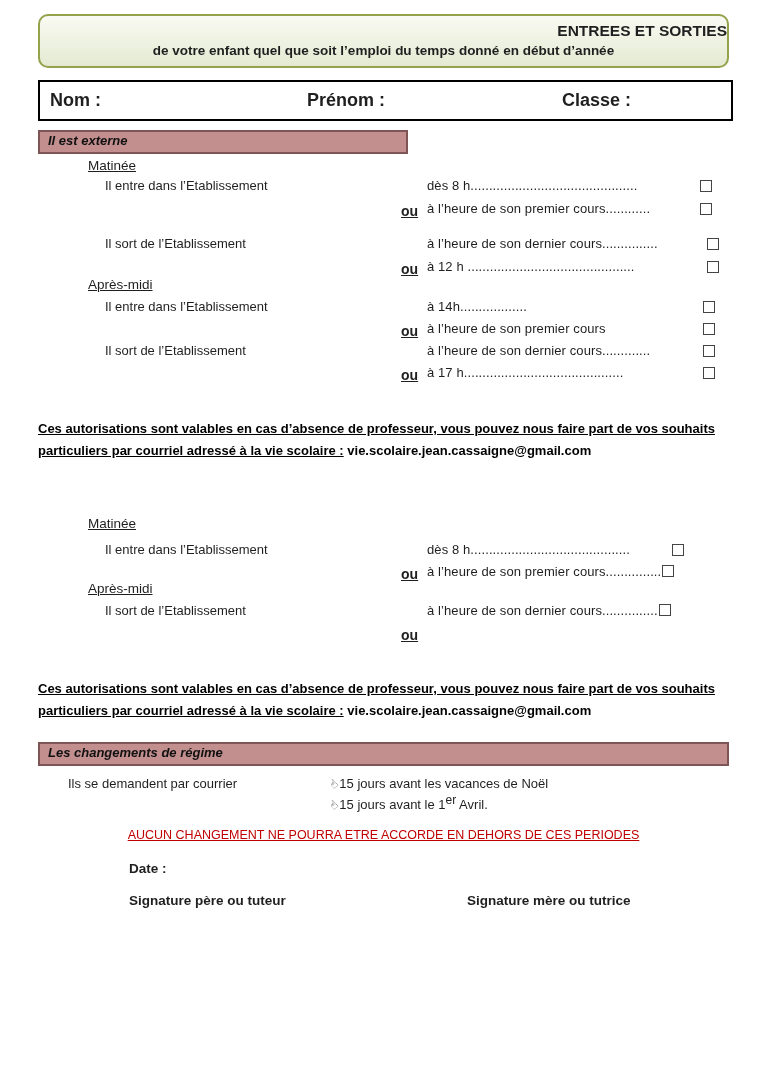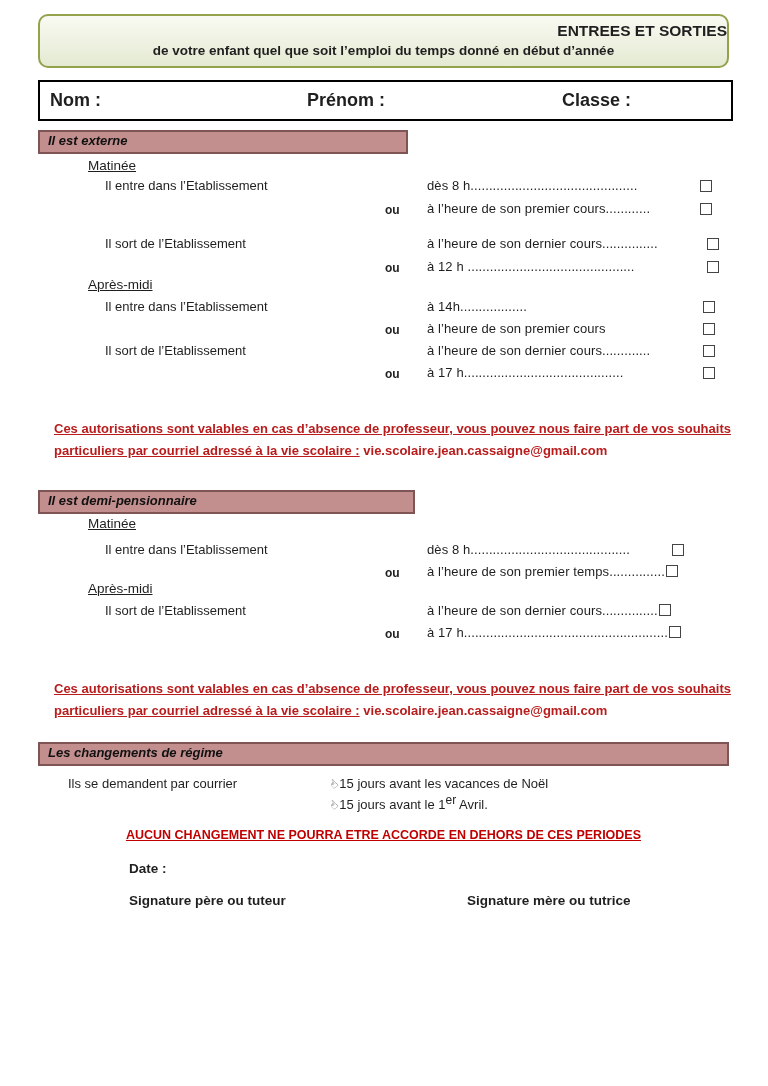--- a/index.html
+++ b/index.html
@@ -23,39 +23,39 @@
        font-weight:bold;font-style:italic;font-size:13px;padding:1px 0 0 8px;color:#111;}
   .bar-ext{top:130px;width:358px;}
   .bar-demi{top:490px;width:365px;}
   .bar-reg{top:742px;width:679px;}
 
   .subhead{position:absolute;left:88px;font-weight:normal;font-size:13.5px;text-decoration:underline;}
 
   
   .line{position:absolute;left:0;width:748px;height:16px;font-size:13px;}
   .lbl{position:absolute;left:105px;white-space:nowrap;}
-  .ou{position:absolute;left:385px;top:2px;font-size:12px;font-weight:bold;}
+  .ou{position:absolute;left:401px;top:2px;font-size:14px;font-weight:bold;text-decoration:underline;}
   .txt{position:absolute;left:427px;white-space:nowrap;letter-spacing:0.1px;}
   .chk{display:inline-block;width:10px;height:10px;border:1px solid #444;background:#fff;}
   .chk.abs{position:absolute;top:2px;}
   .cA{left:700px}.cB{left:707px}.cC{left:703px}.cD{left:672px}
   .chk.inline{vertical-align:-1px;margin-left:1px;}
 
   
   .note{position:absolute;left:38px;width:695px;font-size:13px;font-weight:bold;
-        color:#b91c1c;line-height:22px;margin-left:16px;}
+        color:#000000;line-height:22px;}
   .note .u{text-decoration:underline;}
 
   
   .intro{position:absolute;left:68px;font-size:13px;}
   .bullet{position:absolute;left:330px;font-size:13px;white-space:nowrap;}
   .hand{display:inline-block;transform:rotate(-40deg);font-size:12px;margin-right:2px;}
   .bullet sup{font-size:12px;}
   .warning{position:absolute;top:828px;left:38px;width:691px;text-align:center;
-           color:#c00000;font-weight:bold;font-size:12.5px;text-decoration:underline;}
+           color:#c00000;font-weight:normal;font-size:12.5px;text-decoration:underline;}
   .bold-line{position:absolute;font-weight:bold;font-size:13.5px;white-space:nowrap;padding-left:12px;}
 </style>
 </head>
 <body>
 
 <div class="page">
 
   <div class="hdr-box">
     <div class="hdr-title">ENTREES ET SORTIES</div>
     <div class="hdr-sub">de votre enfant quel que soit l’emploi du temps donné en début d’année</div>
@@ -114,45 +114,41 @@
   <div class="line" style="top:365px">
     <span class="ou">ou</span>
     <span class="txt">à 17 h...........................................</span>
     <span class="chk abs cC"></span>
   </div>
 
   <div class="note" style="top:418px">
     <span class="u">Ces autorisations sont valables en cas d’absence de professeur, vous pouvez nous faire part de vos souhaits particuliers par courriel adressé à la vie scolaire :</span><span> vie.scolaire.jean.cassaigne@gmail.com</span>
   </div>
 
-  <div class="bar bar-demi">
-    <span>Il est demi-pensionnaire</span>
-  </div>
 
   <div class="subhead" style="top:516px">Matinée</div>
 
   <div class="line" style="top:542px">
     <span class="lbl">Il entre dans l’Etablissement</span>
     <span class="txt">dès 8 h...........................................</span>
     <span class="chk abs cD"></span>
   </div>
   <div class="line" style="top:564px">
     <span class="ou">ou</span>
-    <span class="txt"><span>à l’heure de son premier temps...............</span><span class="chk inline"></span></span>
+    <span class="txt"><span>à l’heure de son premier cours...............</span><span class="chk inline"></span></span>
   </div>
 
   <div class="subhead" style="top:581px">Après-midi</div>
 
   <div class="line" style="top:603px">
     <span class="lbl">Il sort de l’Etablissement</span>
     <span class="txt"><span>à l’heure de son dernier cours...............</span><span class="chk inline"></span></span>
   </div>
   <div class="line" style="top:625px">
     <span class="ou">ou</span>
-    <span class="txt"><span>à 17 h.......................................................</span><span class="chk inline"></span></span>
   </div>
 
   <div class="note" style="top:678px">
     <span class="u">Ces autorisations sont valables en cas d’absence de professeur, vous pouvez nous faire part de vos souhaits particuliers par courriel adressé à la vie scolaire :</span><span> vie.scolaire.jean.cassaigne@gmail.com</span>
   </div>
 
   <div class="bar bar-reg">
     <span>Les changements de régime</span>
   </div>
 

